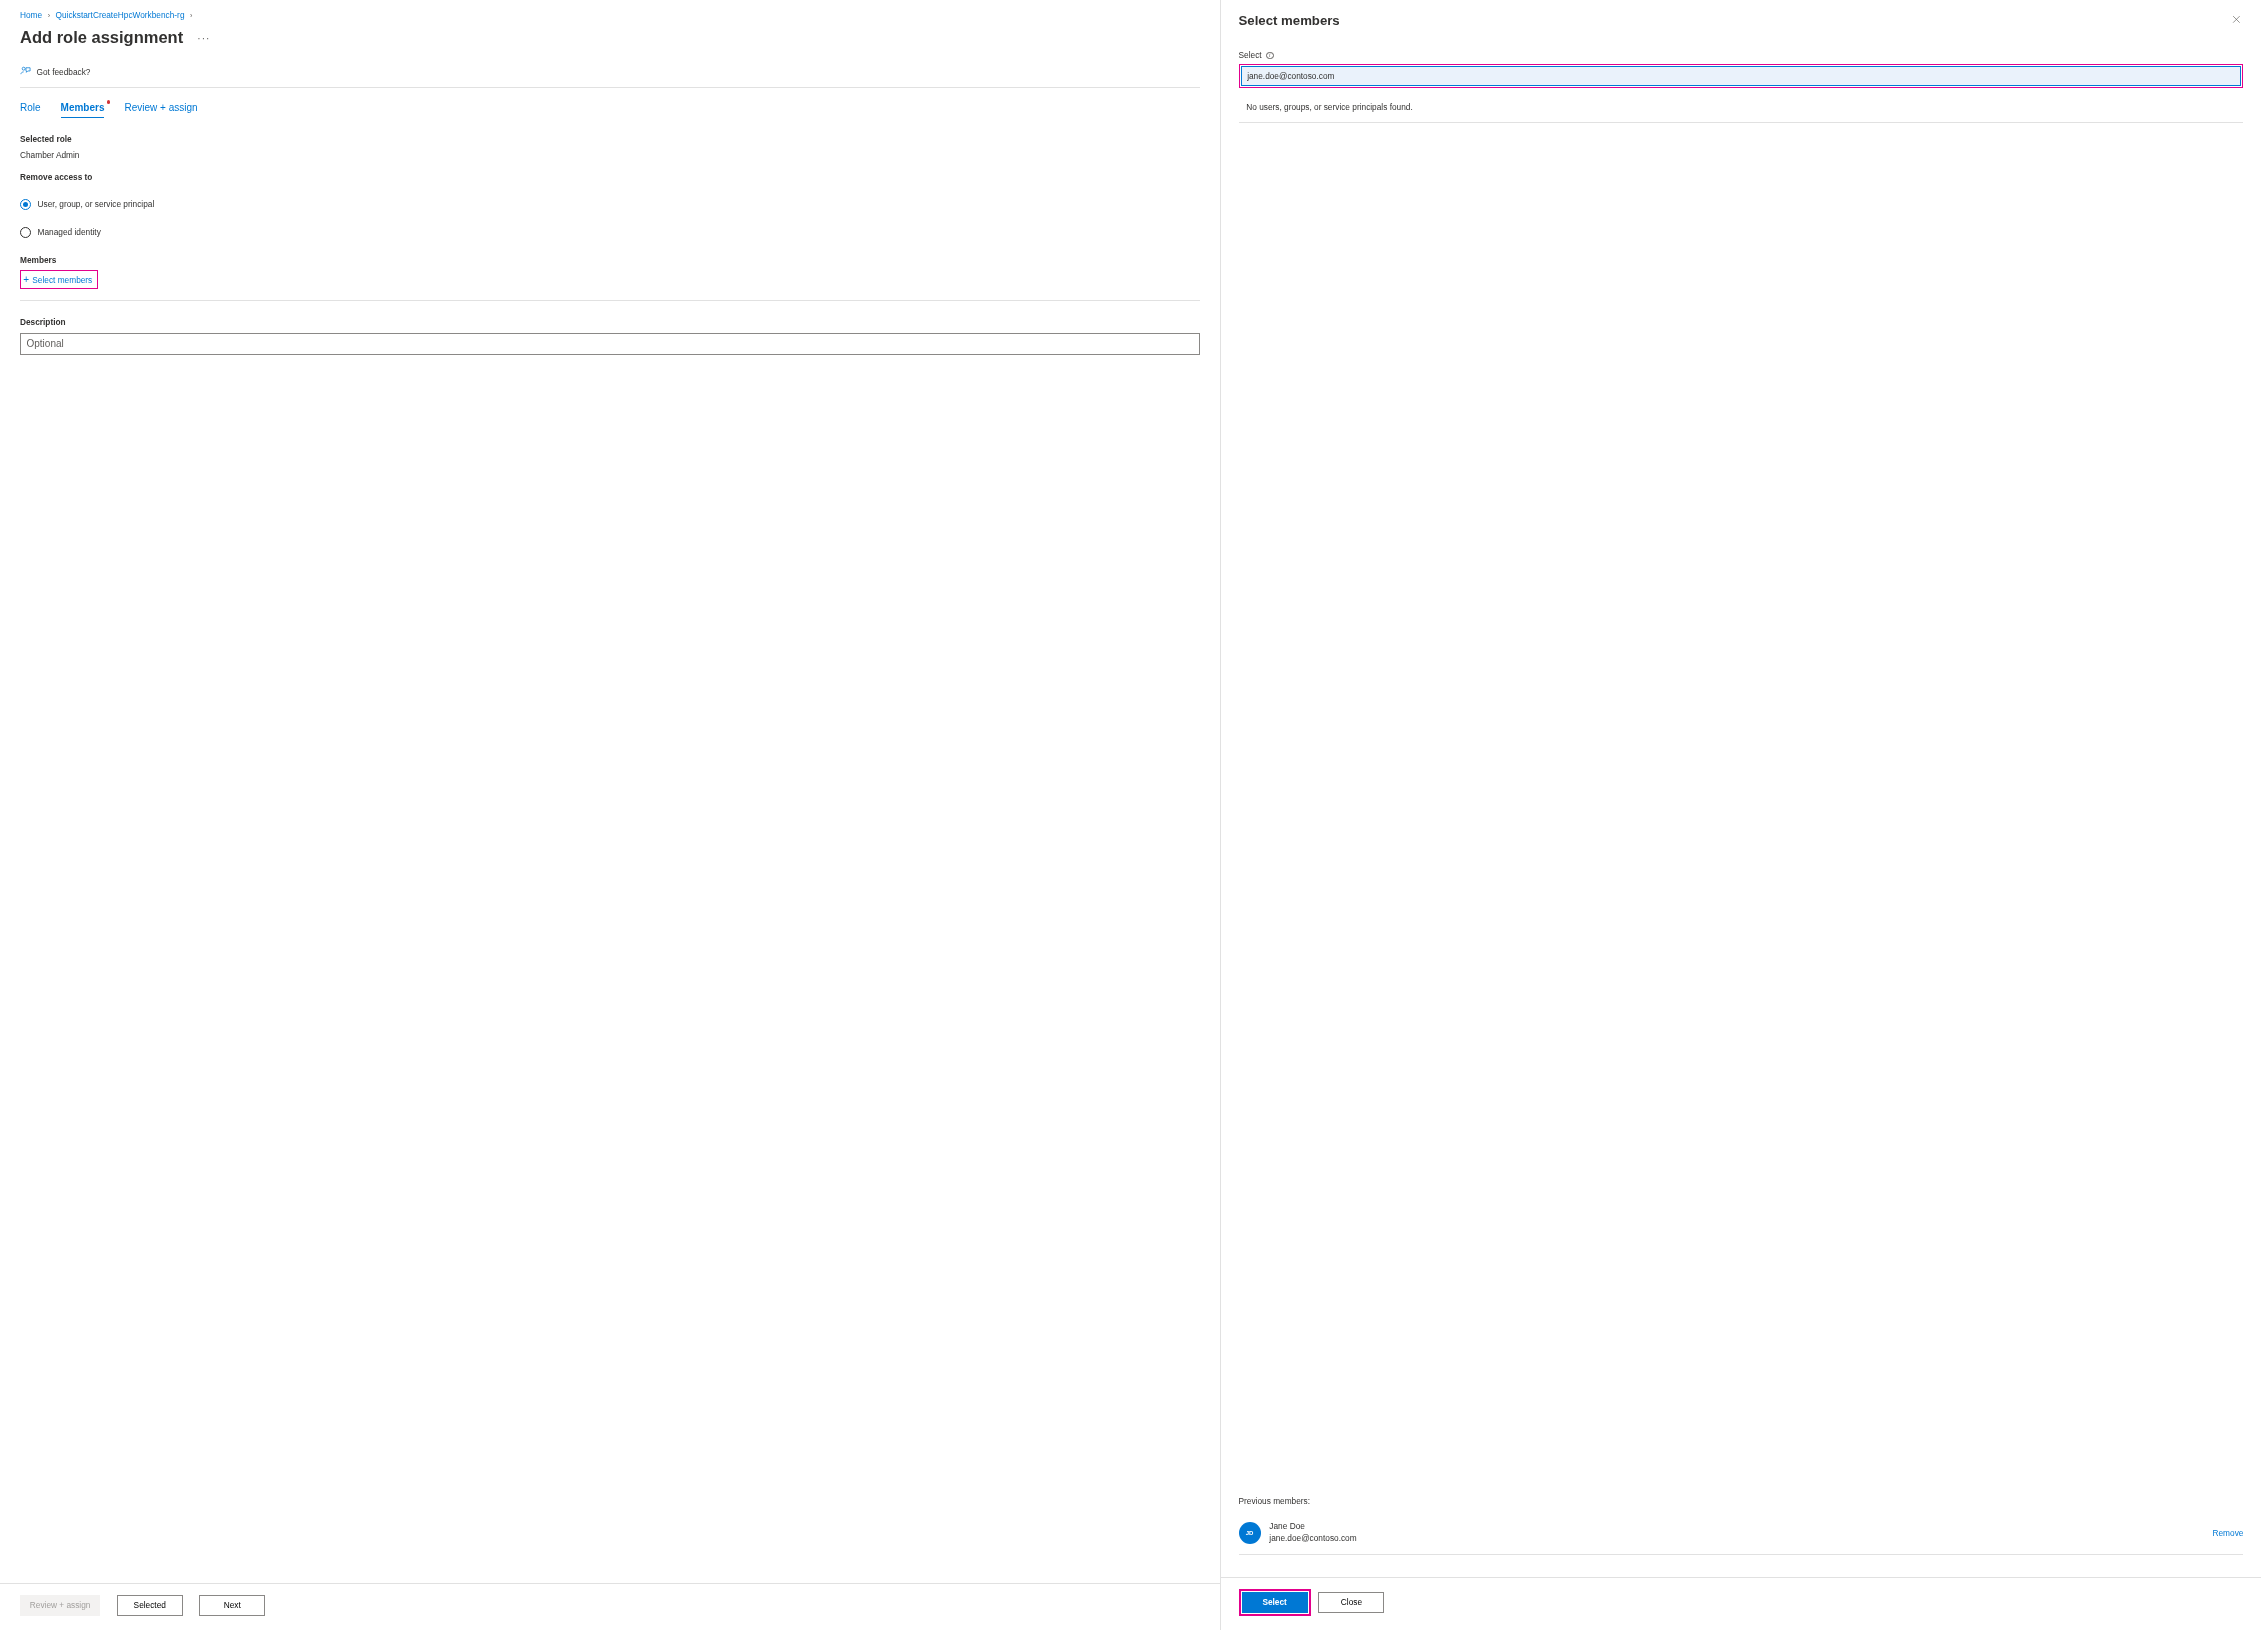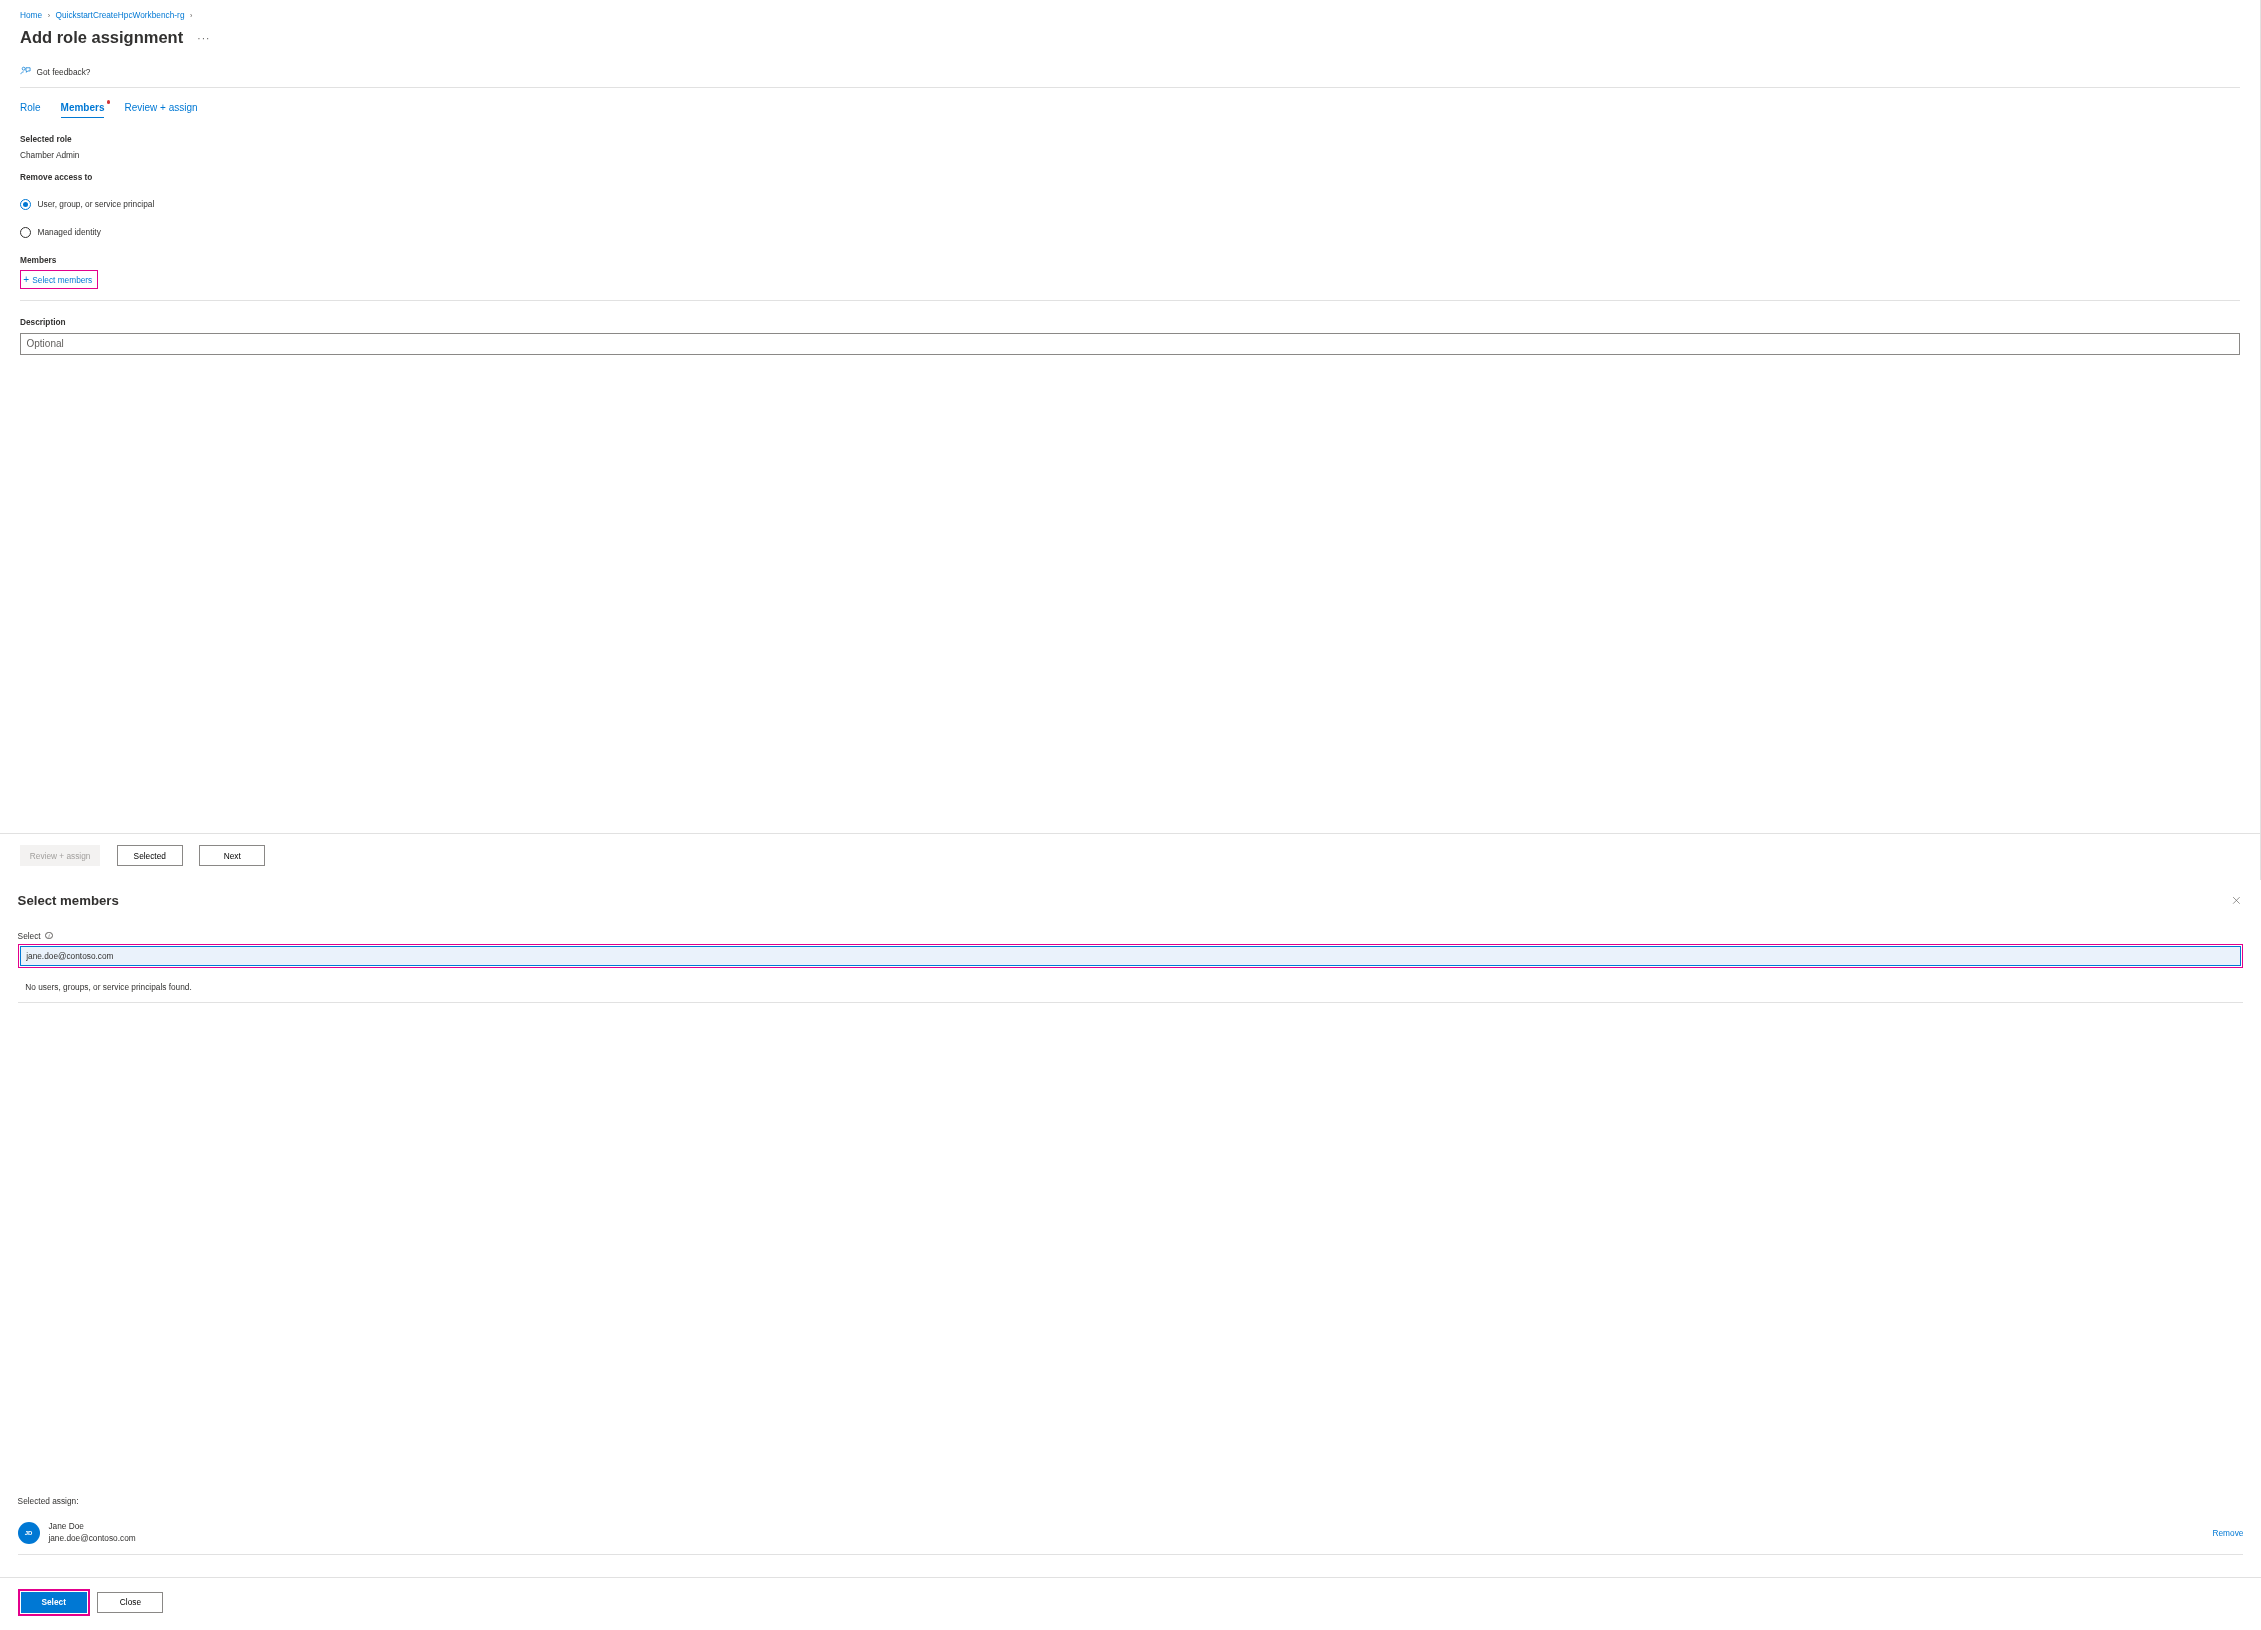--- a/index.html
+++ b/index.html
@@ -9,21 +9,20 @@
     font-size: 8.3px;
     color: #323130;
     background: #fff;
     height: 100%;
   }
   .app {
     display: flex;
     width: 100%;
     height: 100%;
     min-height: 512px;
-    flex-direction: column;
   }
   
   .left {
     flex: 1 1 54%;
     display: flex;
     flex-direction: column;
     border-right: 0.6px solid #e1e1e1;
     min-width: 0;
   }
   .left-scroll {
@@ -395,21 +394,21 @@
       </div>
 
       <div class="search-wrap red-box">
         <input class="search-input" type="text" value="jane.doe@contoso.com" style="">
       </div>
 
       <div class="no-results">No users, groups, or service principals found.</div>
 
       <div class="spacer"></div>
 
-      <div class="selected-label">Selected assign:</div>
+      <div class="selected-label">Previous members:</div>
 
       <div class="selected-row">
         <div class="avatar">JD</div>
         <div class="sel-name">
           <div>Jane Doe</div>
           <div>jane.doe@contoso.com</div>
         </div>
         <span class="remove-link">Remove</span>
       </div>
 

